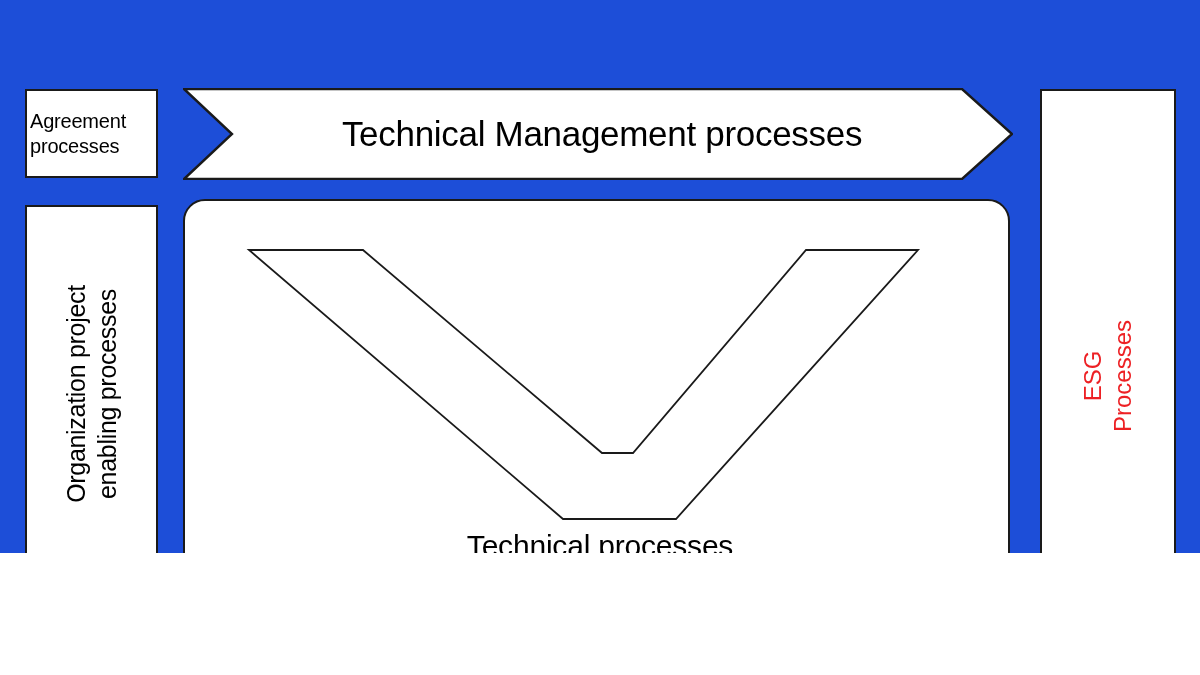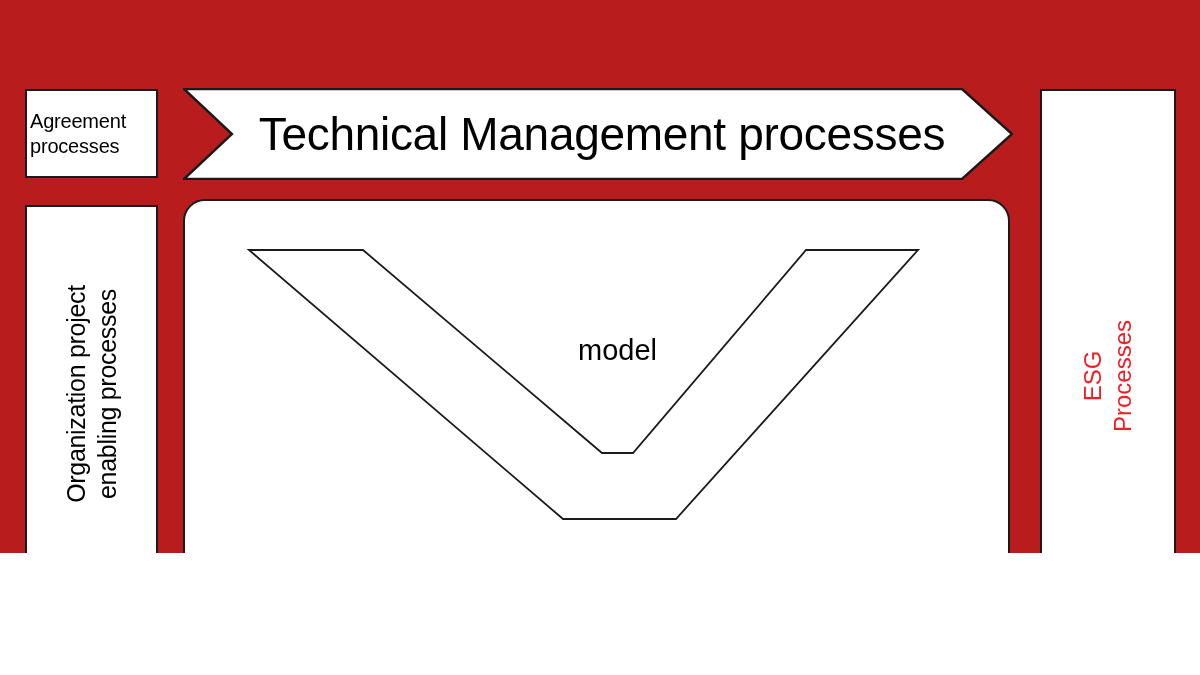--- a/index.html
+++ b/index.html
@@ -9,21 +9,21 @@
     background: #ffffff;
   }
   body {
     font-family: "Liberation Sans", sans-serif;
     color: #000000;
   }
   #canvas {
     position: relative;
     width: 1200px;
     height: 553px;
-    background: #b91c1c;
+    background: #1d4ed8;
     overflow: hidden;
   }
 
   
   .box {
     position: absolute;
     box-sizing: border-box;
     border: 2px solid #1a1a1a;
     background: #ffffff;
   }
@@ -115,21 +115,21 @@
   }
   #chevron-label {
     position: absolute;
     left: 0;
     top: 0;
     width: 100%;
     height: 100%;
     display: flex;
     align-items: center;
     justify-content: center;
-    font-size: 46px;
+    font-size: 35px;
     letter-spacing: -0.3px;
     white-space: nowrap;
     padding-left: 8px;
     box-sizing: border-box;
   }
 
   
   #technical-container {
     position: absolute;
     left: 183px;
@@ -209,23 +209,23 @@
 
   <div id="technical-container"></div>
 
   <div id="vee-model">
     <svg viewBox="0 0 827 379" preserveAspectRatio="none">
       <polygon points="66,51 180,51 419,254 450,254 623,51 735,51 493,320 380,320" fill="#ffffff" stroke="#1a1a1a" stroke-width="1.8" stroke-linejoin="miter" vector-effect="non-scaling-stroke"></polygon>
     </svg>
   </div>
 
   <div id="vee-label">
-    <div class="line">model</div>
-  </div>
-
+  </div>
+
+  <div id="technical-caption">Technical processes</div>
 
   <div class="box" id="esg-box" style="color: rgb(237, 32, 36);">
     <div id="esg-inner">
       <div class="rot-wrap">
         <div class="line">ESG</div>
         <div class="line">Processes</div>
       </div>
     </div>
   </div>
 

